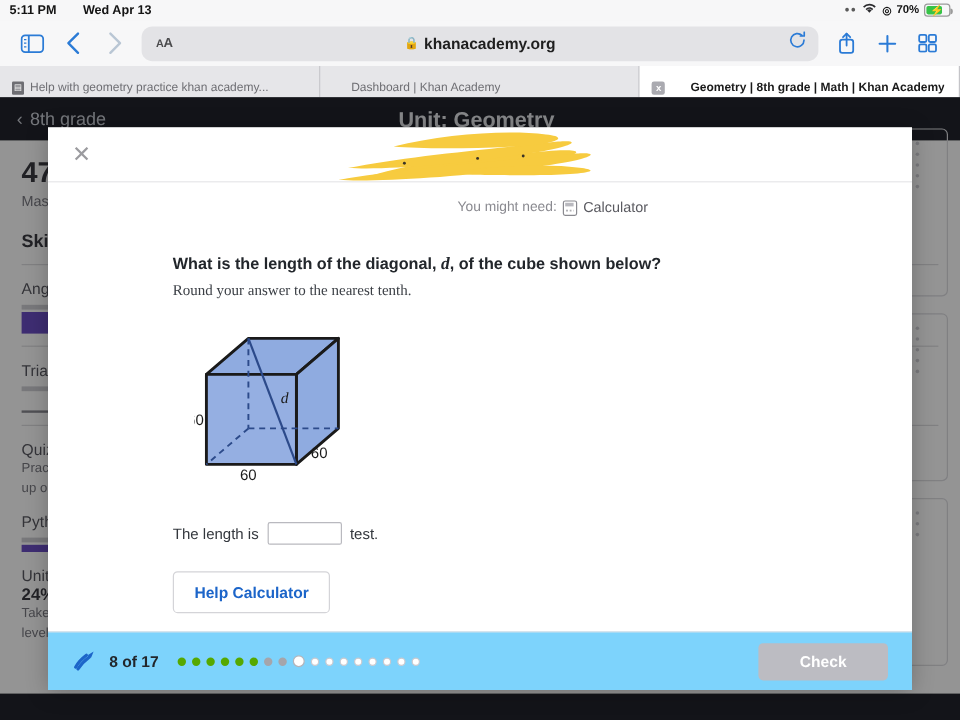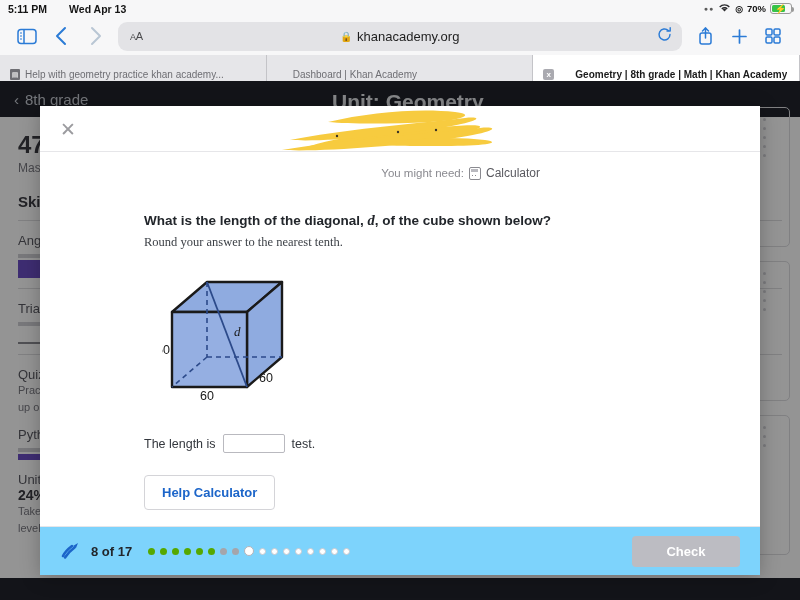--- a/index.html
+++ b/index.html
@@ -43,35 +43,35 @@
     position: absolute; top: 17px; left: 0; width: 800px; height: 38px;
     background: #f7f7f8; display: flex; align-items: center; gap: 0; padding: 0 10px;
   }
   .tb-btn {
     width: 34px; height: 30px; display: flex; align-items: center; justify-content: center;
     color: #2b7bd6;
   }
   .tb-btn.disabled { color: #b9c6d4; }
   .urlbar {
     flex: 1; height: 29px; background: #e3e3e6; border-radius: 9px;
-    display: flex; align-items: center; position: relative; margin: 0 6px;
+    display: flex; align-items: center; position: relative; margin: 0 6px; font-weight: bold;
   }
   .aa-btn { position: absolute; left: 12px; color: #4b4b4d; font-size: 11px; letter-spacing: -0.3px; }
   .aa-btn .small { font-size: 9px; }
   .url-center {
     flex: 1; text-align: center; font-size: 13px; color: #1f1f1f;
     display: flex; align-items: center; justify-content: center; gap: 4px;
   }
   .lock { font-size: 10px; color: #6c6c70; }
   .reload-btn { position: absolute; right: 10px; color: #2b7bd6; }
 
   
   .tabbar {
     position: absolute; top: 55px; left: 0; width: 800px; height: 43px;
-    display: flex; background: #d8d8dc; border-bottom: 4px solid #15803d;
+    display: flex; background: #d8d8dc; border-bottom: 7px solid #15803d;
   }
   .tab {
     flex: 1; display: flex; align-items: center; gap: 5px;
     padding: 0 10px; font-size: 10px; color: #6e6e73;
     border-right: 1px solid #c4c4c8; background: #e6e6e9;
     white-space: nowrap; overflow: hidden;
   }
   .tab.active { background: #ffffff; color: #1b1b1b; font-weight: bold; }
   .tab-close {
     width: 11px; height: 11px; background: #aaaab0; color: #fff;
@@ -86,21 +86,21 @@
     display:flex; align-items:center; justify-content:center; color:#fff; font-size:7px;}
   .tab-label { overflow: hidden; text-overflow: ellipsis; }
 
   
   .page { position: absolute; top: 81px; left: 0; width: 800px; height: 519px; background: #ffffff; }
   .ka-header {
     height: 36px; background: #21242c; color: #c9ccd4;
     display: flex; align-items: center; padding: 0 14px; font-size: 15px;
   }
   .ka-back { display: flex; align-items: center; gap: 6px; }
-  .ka-unit { position: absolute; left: 332px; top: 9px; font-size: 21px; color: #e8eaee; font-weight: bold; }
+  .ka-unit { position: absolute; left: 332px; top: 9px; font-size: 18px; color: #e8eaee; font-weight: bold; }
   .ka-body { padding: 14px 18px; color: #4e4e55; }
   .ka-score { font-size: 24px; font-weight: bold; color: #3b3b42; }
   .ka-sub { font-size: 12px; color: #7a7a82; margin-top: 2px; }
   .ka-h { font-size: 15px; font-weight: bold; color: #3b3b42; margin-top: 18px; }
   .ka-rule { height: 1px; background: #dcdce0; margin: 10px 0; }
   .ka-item { font-size: 13px; color: #5a5a62; margin-top: 12px; }
   .ka-bars { display: flex; gap: 7px; margin-top: 6px; }
   .ka-bar { width: 22px; }
   .ka-bar .cap { height: 4px; background: #cfcfd4; margin-bottom: 2px; }
   .ka-bar .body { height: 18px; background: #6b4fc4; }

